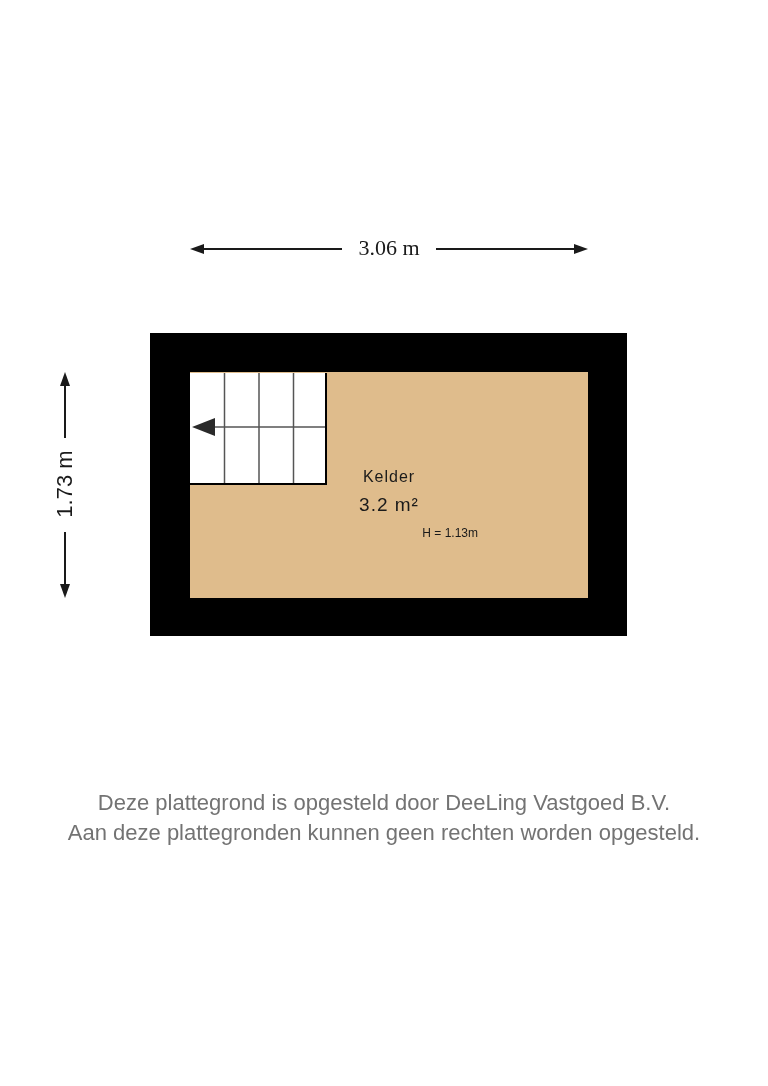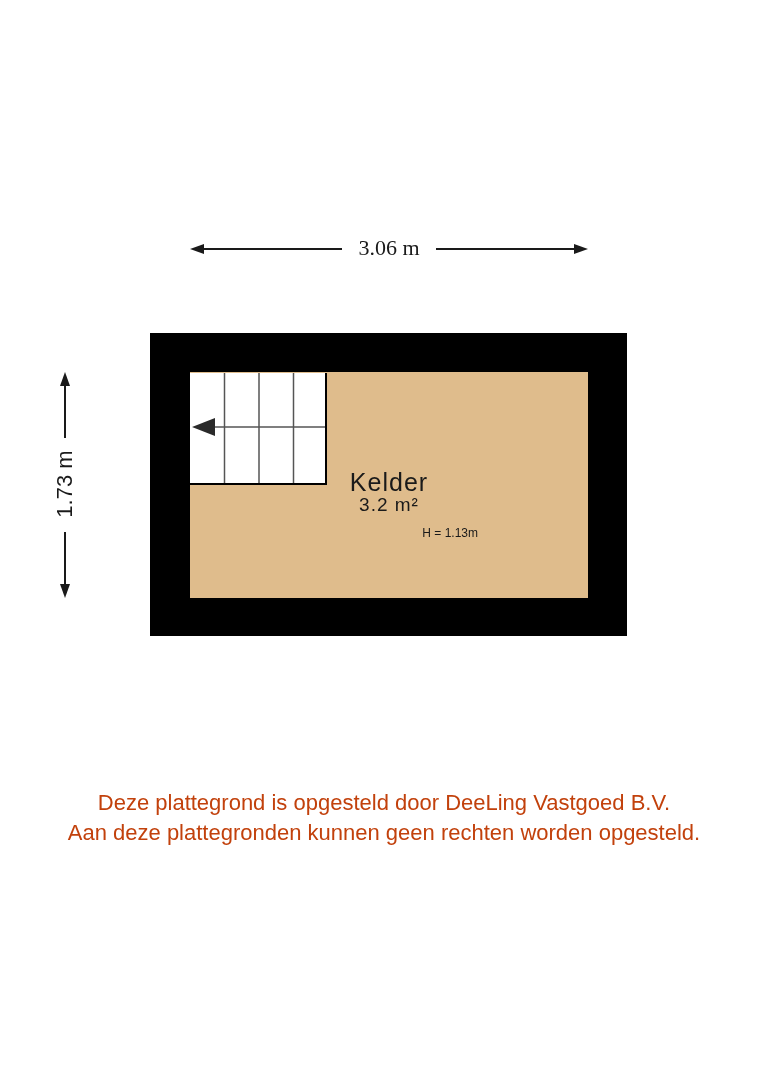--- a/index.html
+++ b/index.html
@@ -8,21 +8,21 @@
   .abs { position:absolute; }
   .dim-h { left:190px; top:238px; width:398px; height:22px; }
   .dim-h .label { position:absolute; left:0; width:100%; top:-2px; text-align:center; font-size:22px; line-height:24px;font-family:Liberation Serif, serif; }
   .dim-v { left:54px; top:372px; width:22px; height:226px; }
   .dim-v .label { position:absolute; left:-60px; top:100px; width:142px; text-align:center;
                   font-size:22px; line-height:24px; transform:rotate(-90deg); }
   .wall { left:150px; top:333px; width:477px; height:303px; background:#000; }
   .floor { left:190px; top:372px; width:398px; height:226px; background:#dfbc8c; }
   .stair { left:190px; top:373px; width:137px; height:112px; background:#fff; }
   .room-text { left:300px; width:178px; text-align:center; color:#1a1a1a; }
-  .footer { left:0; width:768px; text-align:center; font-size:22px; line-height:31px; color:#c2410c; }
+  .footer { left:0; width:768px; text-align:center; font-size:22px; line-height:31px; color:#737373; }
 </style>
 </head>
 <body>
 
 <div class="abs dim-h">
   <svg class="abs" style="left:0;top:0" width="398" height="22">
     <line x1="8" y1="11" x2="152" y2="11" stroke="#1a1a1a" stroke-width="2"></line>
     <line x1="246" y1="11" x2="390" y2="11" stroke="#1a1a1a" stroke-width="2"></line>
     <polygon points="0,11 14,6 14,16" fill="#1a1a1a"></polygon>
     <polygon points="398,11 384,6 384,16" fill="#1a1a1a"></polygon>
@@ -49,18 +49,18 @@
     <line x1="34.5" y1="0" x2="34.5" y2="112" stroke="#555" stroke-width="1.5"></line>
     <line x1="69" y1="0" x2="69" y2="112" stroke="#555" stroke-width="1.5"></line>
     <line x1="103.5" y1="0" x2="103.5" y2="112" stroke="#555" stroke-width="1.5"></line>
     <line x1="12" y1="54" x2="137" y2="54" stroke="#555" stroke-width="1.5"></line>
     <rect x="135" y="0" width="2" height="112" fill="#000"></rect>
     <rect x="0" y="110" width="137" height="2" fill="#000"></rect>
     <polygon points="2,54 25,45 25,63" fill="#2a2a2a"></polygon>
   </svg>
 </div>
 
-<div class="abs room-text" style="top:468px;font-size:25px;letter-spacing:1px;">Kelder</div>
+<div class="abs room-text" style="top:468px;font-size:16px;letter-spacing:1px;">Kelder</div>
 <div class="abs room-text" style="top:494px;font-size:19px;letter-spacing:1px;">3.2 m²</div>
 <div class="abs room-text" style="top:526px;font-size:12px;text-align:right;">H = 1.13m</div>
 
 <div class="abs footer" style="top:787px;">Deze plattegrond is opgesteld door DeeLing Vastgoed B.V.</div>
 <div class="abs footer" style="top:817px;">Aan deze plattegronden kunnen geen rechten worden opgesteld.</div>
 
 </body></html>

